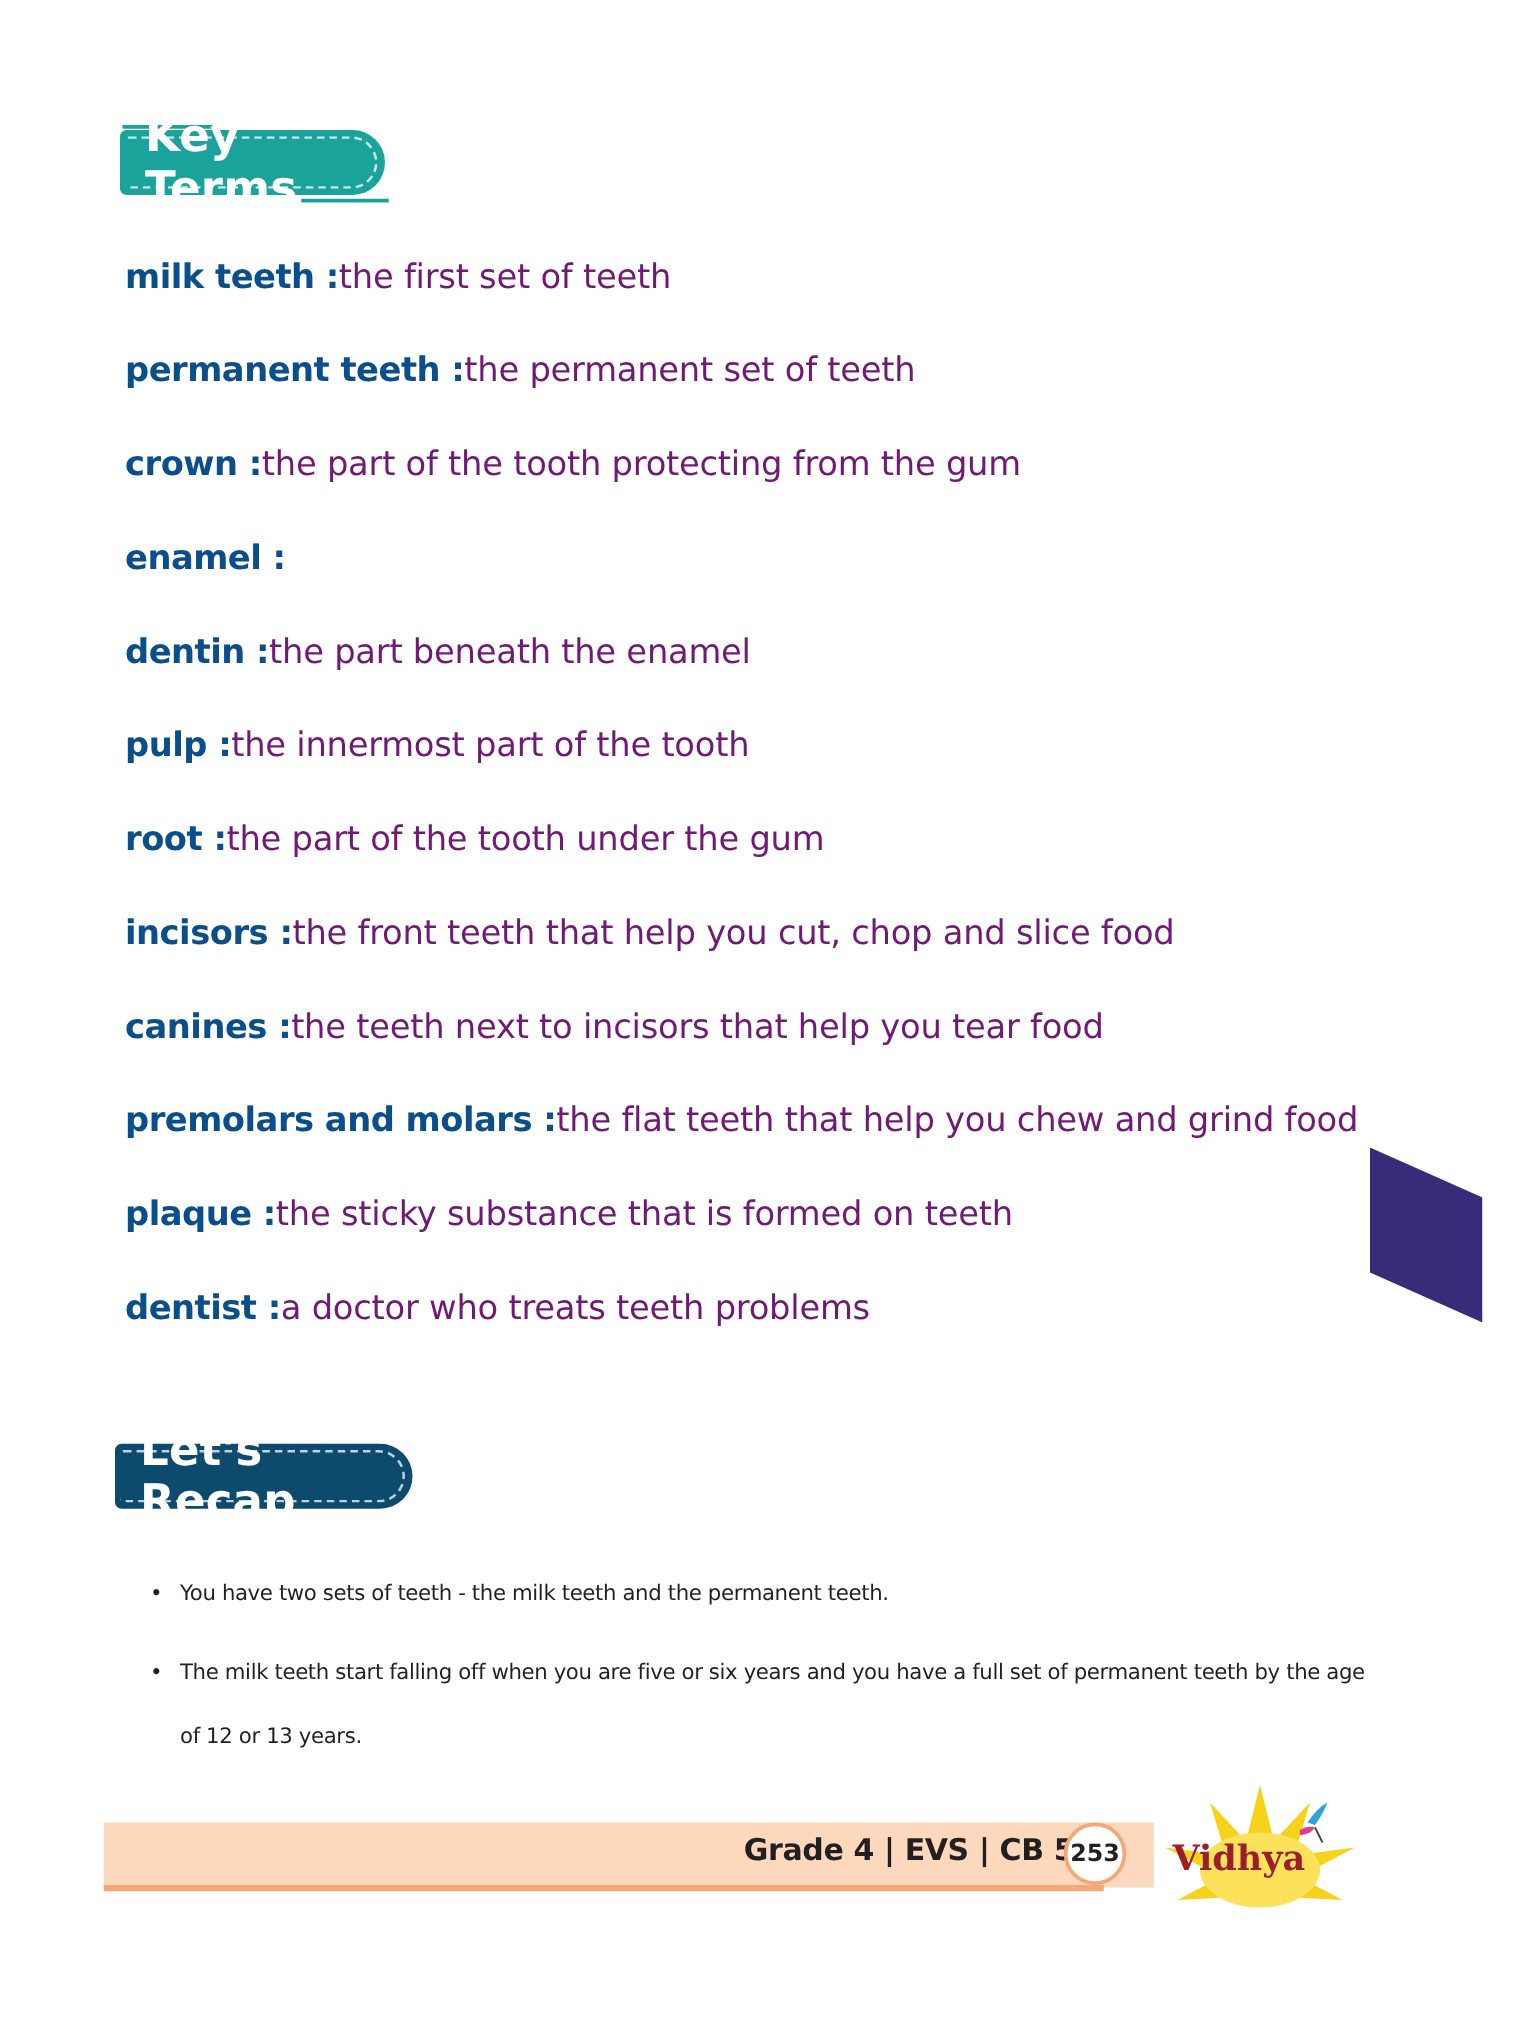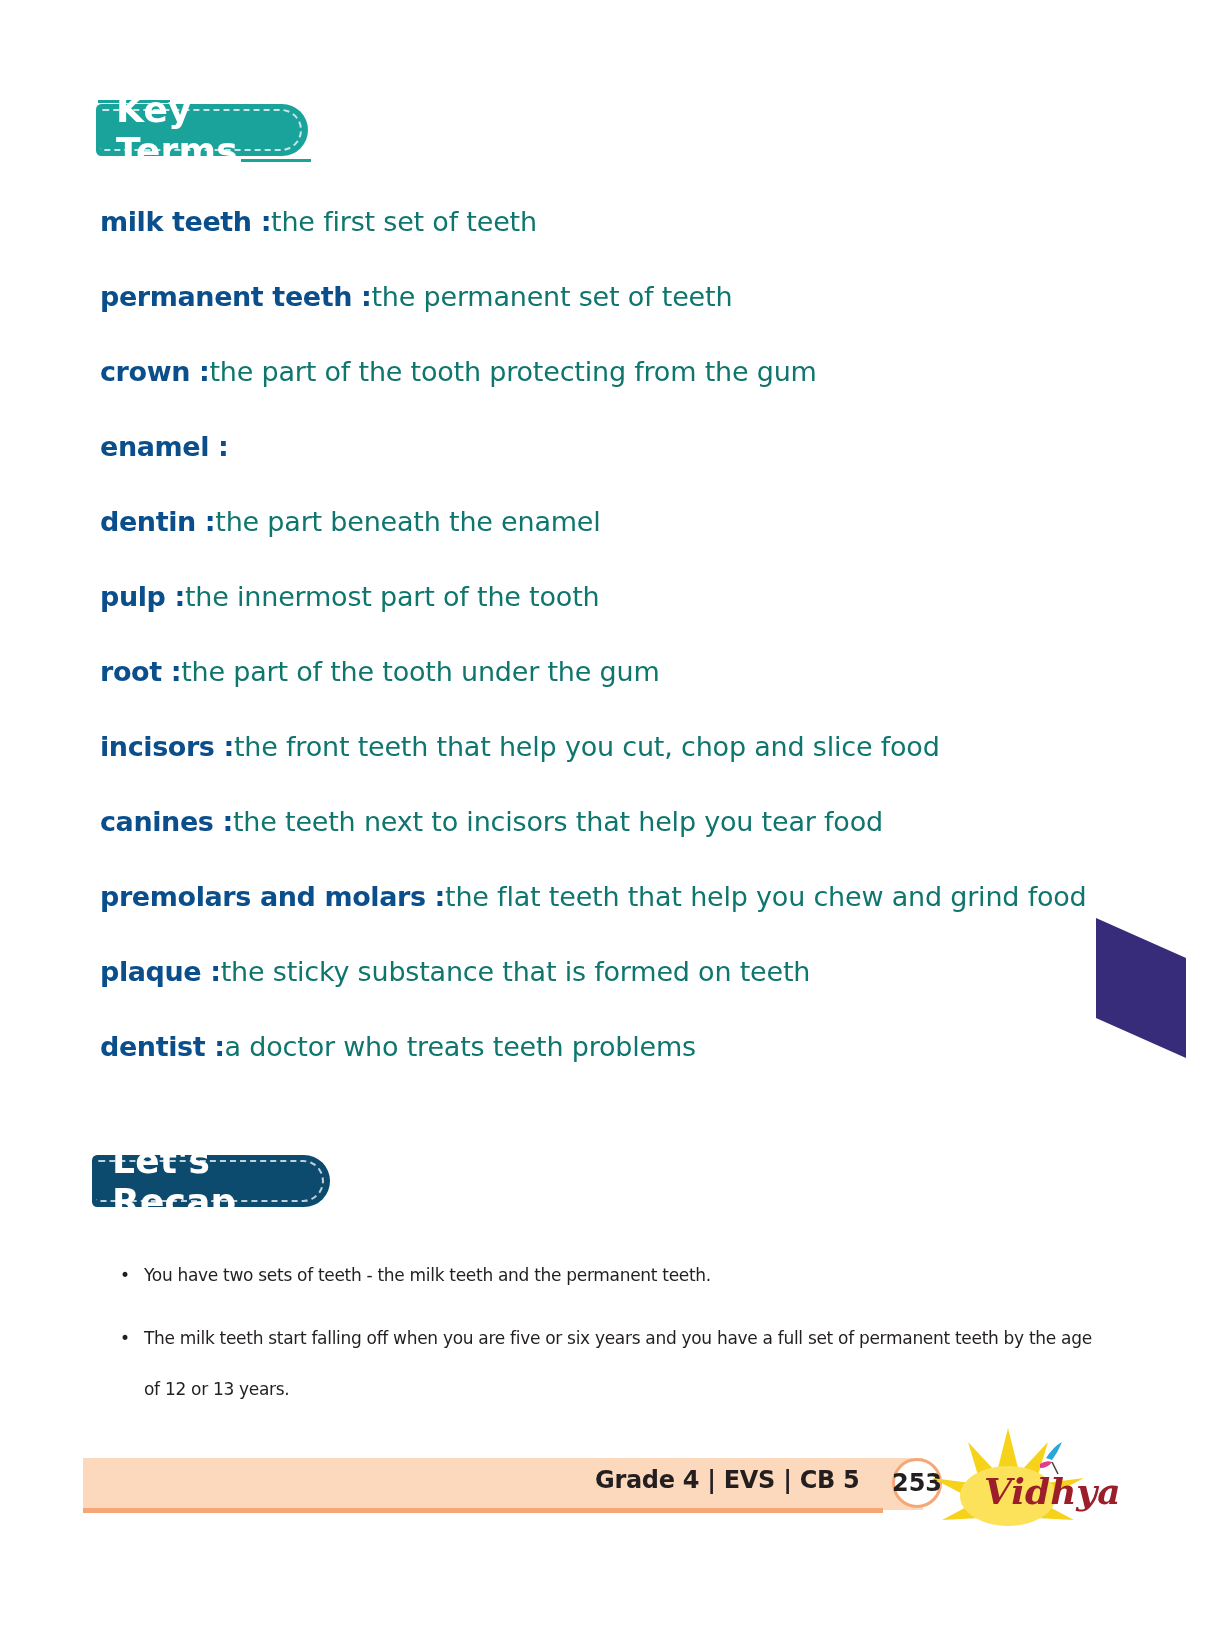--- a/index.html
+++ b/index.html
@@ -21,39 +21,39 @@
   #key-terms-banner .line-top { left: 2px; top: -4px; width: 72px; background: #1aa39a; }
   #key-terms-banner .line-bottom { left: 145px; top: 55px; width: 70px; background: #1aa39a; }
 
   #recap-banner { left: 92px; top: 1155px; }
   #recap-banner .pill { width: 238px; background: #0c4a6e; }
 
   
   .terms { position: absolute; left: 100px; top: 205px; margin: 0; padding: 0; list-style: none; text-align: right; }
   .term { height: 75px; display: flex; align-items: flex-start; font-size: 27px; line-height: 34px; white-space: nowrap; }
   .term .word { color: #0a4f8c; font-weight: bold; letter-spacing: -0.4px; }
-  .term .def { color: #0f766e; letter-spacing: -0.2px; }
+  .term .def { color: #701a75; letter-spacing: -0.2px; }
 
   
   .recap { position: absolute; left: 118px; top: 1250px; margin: 0; padding: 0; list-style: none; width: 990px; }
   .recap li { position: relative; padding-left: 26px; font-size: 17px; line-height: 51px; color: #231f20; letter-spacing: -0.3px; margin-bottom: 12px; }
   .recap li::before { content: "•"; position: absolute; left: 2px; top: 0; color: #231f20; }
 
   
   .side-tab { position: absolute; left: 1096px; top: 918px; width: 90px; height: 140px; }
 
   
   .footer-band { position: absolute; left: 83px; top: 1458px; width: 840px; height: 52px; background: #fcd9bd; }
   .footer-band-bottom { position: absolute; left: 83px; top: 1508px; width: 800px; height: 5px; background: #f4a877; }
   .footer-text { position: absolute; left: 595px; top: 1466px; font-size: 24px; font-weight: bold; color: #231f20; letter-spacing: -0.3px; white-space: nowrap; }
-  .page-circle { position: absolute; left: 892px; top: 1458px; width: 50px; height: 50px; border-radius: 50%;
+  .page-circle { position: absolute; left: 851px; top: 1458px; width: 50px; height: 50px; border-radius: 50%;
                  background: #ffffff; border: 3px solid #f4a877; display: flex; align-items: center; justify-content: center;
-                 font-size: 24px; font-weight: bold; color: #231f20; box-sizing: border-box; }
+                 font-size: 19px; font-weight: bold; color: #231f20; box-sizing: border-box; }
   .logo { position: absolute; left: 928px; top: 1428px; width: 160px; height: 100px; }
-  .logo-text { position: absolute; left: 984px; top: 1470px; font-family: "DejaVu Serif", serif; font-style: italic; font-size: 36px; color: #9b1f2a; font-weight: bold; }
+  .logo-text { position: absolute; left: 938px; top: 1470px; font-family: "DejaVu Serif", serif; font-size: 28px; color: #9b1f2a; font-weight: bold; }
 </style>
 </head>
 <body>
 
 <div class="banner" id="key-terms-banner">
   <div class="line line-top"></div>
   <div class="pill">Key Terms</div>
   <div class="line line-bottom"></div>
 </div>
 

